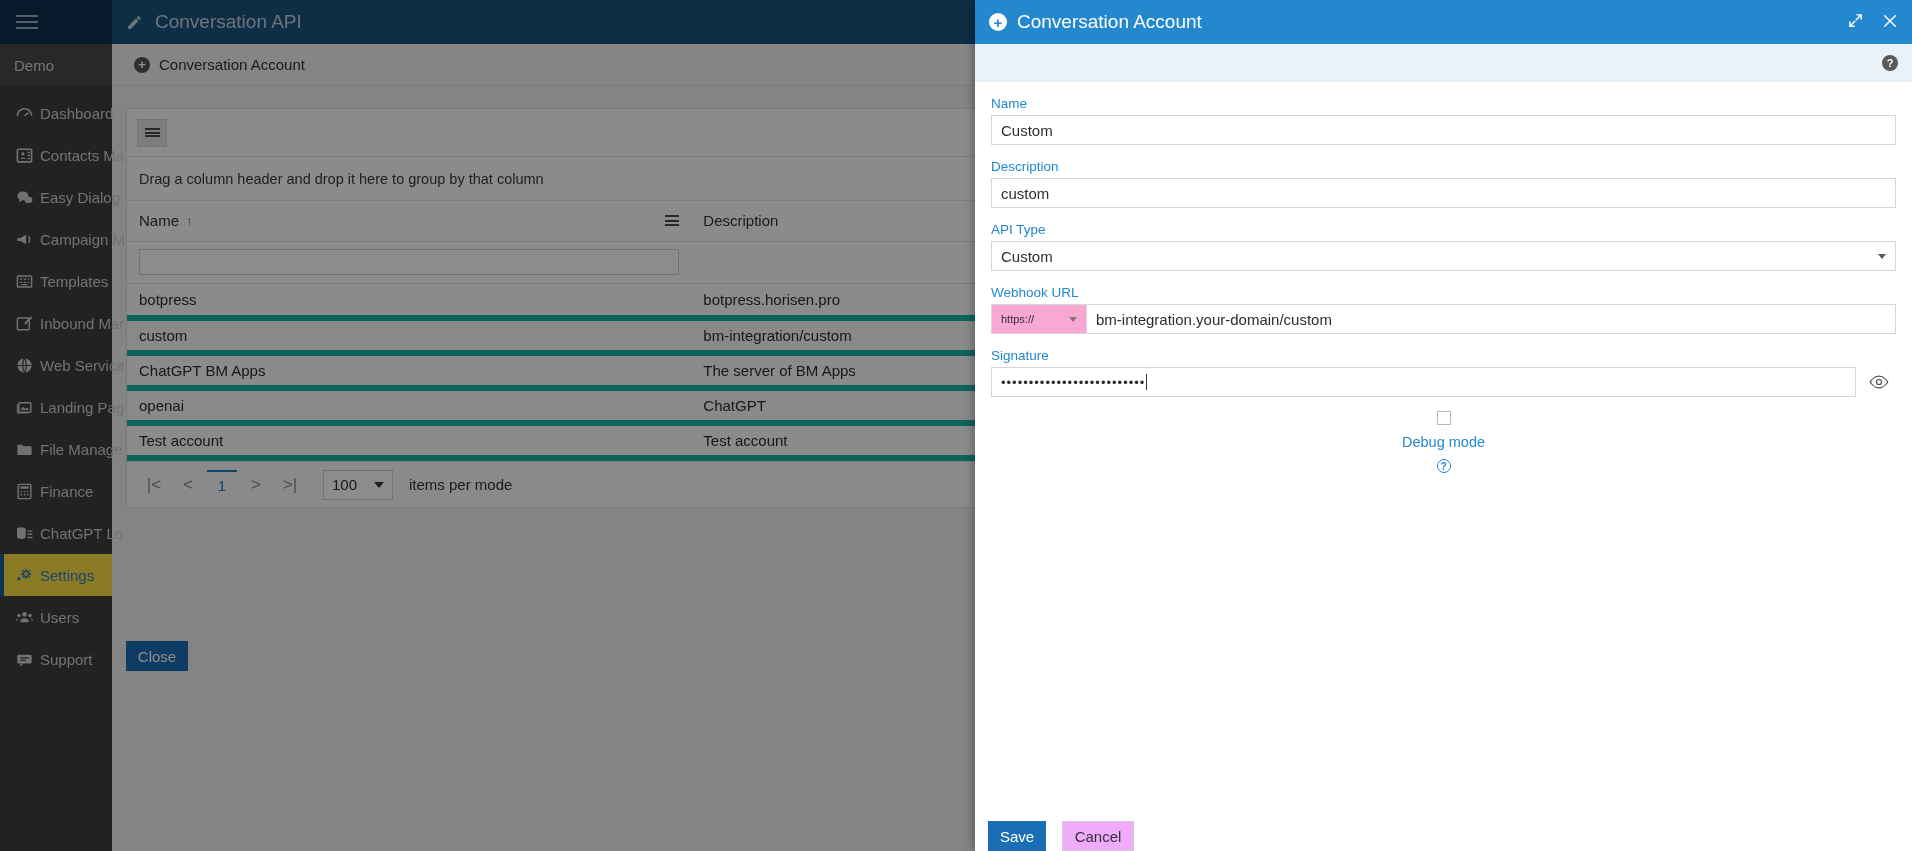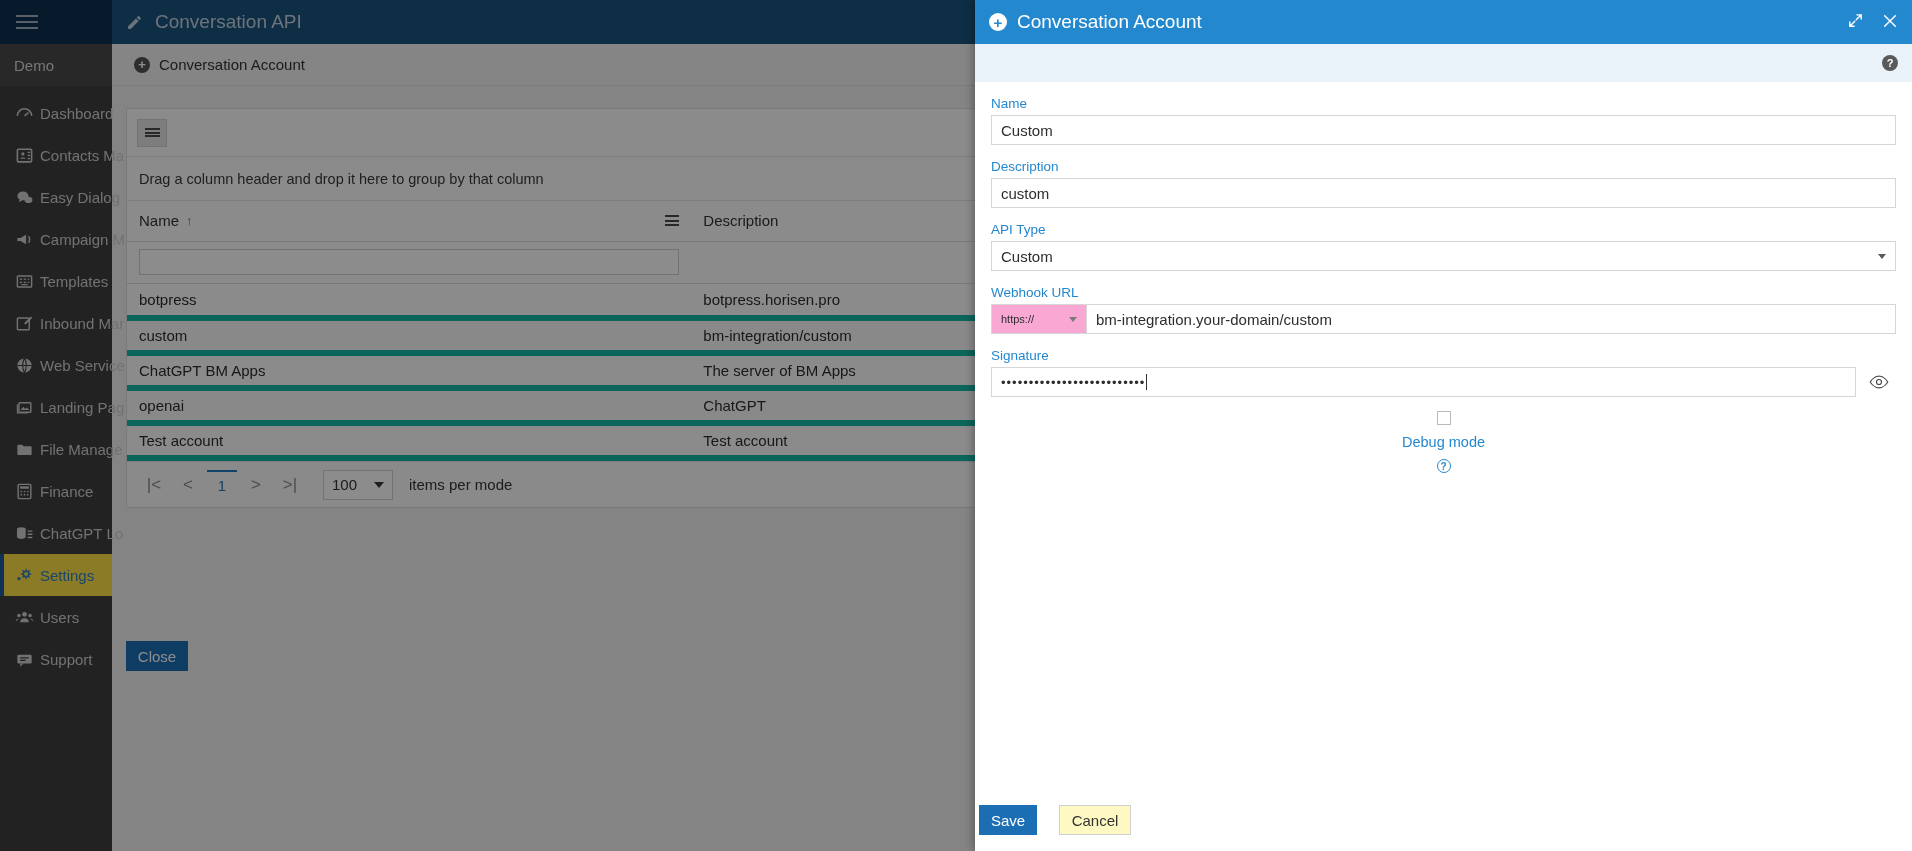--- a/index.html
+++ b/index.html
@@ -224,29 +224,29 @@
   }
   .chk-row { display: flex; align-items: center; gap: 9px; margin-top: 6px; flex-direction: column; }
   .chk-box { width: 14px; height: 14px; border: 1px solid #b9b9b9; background: #fff; cursor: pointer; }
   .chk-label { font-size: 14.5px; color: #2388ce; }
   .chk-help {
     width: 14px; height: 14px; border-radius: 50%; border: 1.4px solid #2388ce;
     color: #2388ce; font-size: 10px; display: flex; align-items: center;
     justify-content: center; font-weight: bold; cursor: pointer;
   }
   .modal-footer {
-    flex: none; height: 62px; display: flex; align-items: center; gap: 22px;
-    padding-left: 4px;
+    flex: none; height: 62px; display: flex; align-items: flex-end; gap: 16px;
+    padding-left: 13px;
   }
   .btn-save {
     height: 30px; min-width: 58px; background: #1b6eb4; color: #fff; border: none;
     font-size: 15px; cursor: pointer; font-family: "Liberation Sans", sans-serif;
   }
   .btn-cancel {
-    height: 30px; min-width: 72px; background: #fef9c3; color: #333;
+    height: 30px; min-width: 72px; background: #f0abfc; color: #333;
     border: 1px solid #cfcfcf; font-size: 15px; cursor: pointer;
     font-family: "Liberation Sans", sans-serif;
   }
 </style>
 </head>
 <body>
 
 <div class="app">
 
   <div class="sidebar">

